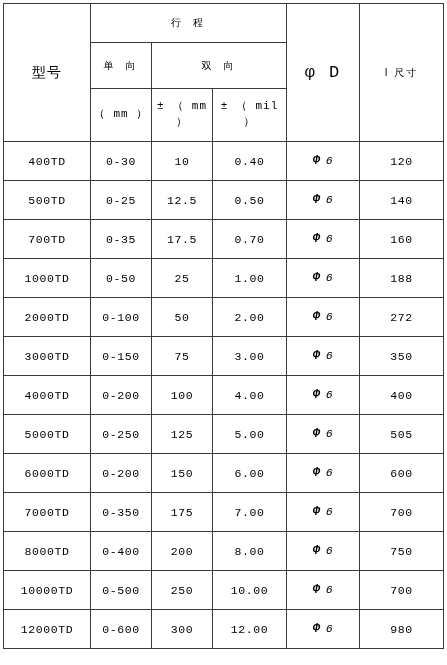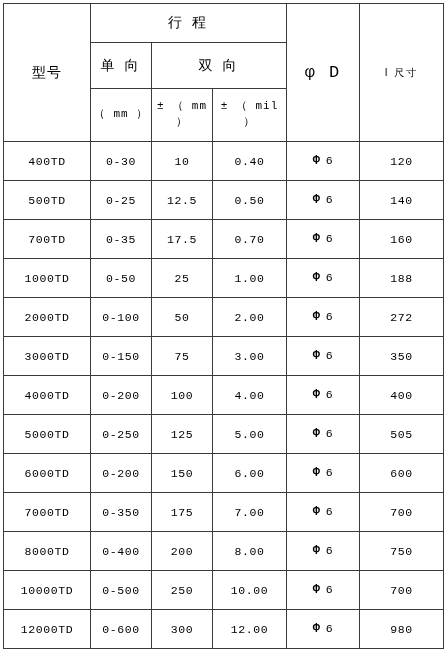--- a/index.html
+++ b/index.html
@@ -42,22 +42,22 @@
   
   col.c-model { width: 87px; }
   col.c-uni   { width: 61px; }
   col.c-bimm  { width: 61px; }
   col.c-bimil { width: 74px; }
   col.c-phi   { width: 73px; }
   col.c-isize { width: 84px; }
 
   
   .cn {
-    font-family: Liberation Sans, sans-serif;
-    font-size: 14px;
+    font-family: Liberation Mono, monospace;
+    font-size: 10px;
     letter-spacing: 3px;
     color: #000;
   }
   .cn-model {
     font-family: Liberation Sans, sans-serif;
     font-size: 14px;
     letter-spacing: 1px;
   }
   .unit {
     font-family: "Liberation Mono", "DejaVu Sans Mono", monospace;
@@ -90,20 +90,21 @@
   tr.data-row td {
     height: 38px;
     font-family: "Liberation Mono", "DejaVu Sans Mono", monospace;
     font-size: 11.5px;
     letter-spacing: 0.6px;
     color: #000;
   }
   td.phi-cell {
     font-family: "DejaVu Sans Mono", "Liberation Mono", monospace;
     font-size: 11.5px;
+    font-style: italic;
   }
   .phi-sym {
     font-weight: bold;
     font-size: 12px;
   }
   .phi-gap { display: inline-block; width: 5px; }
 </style>
 </head>
 <body>
 

